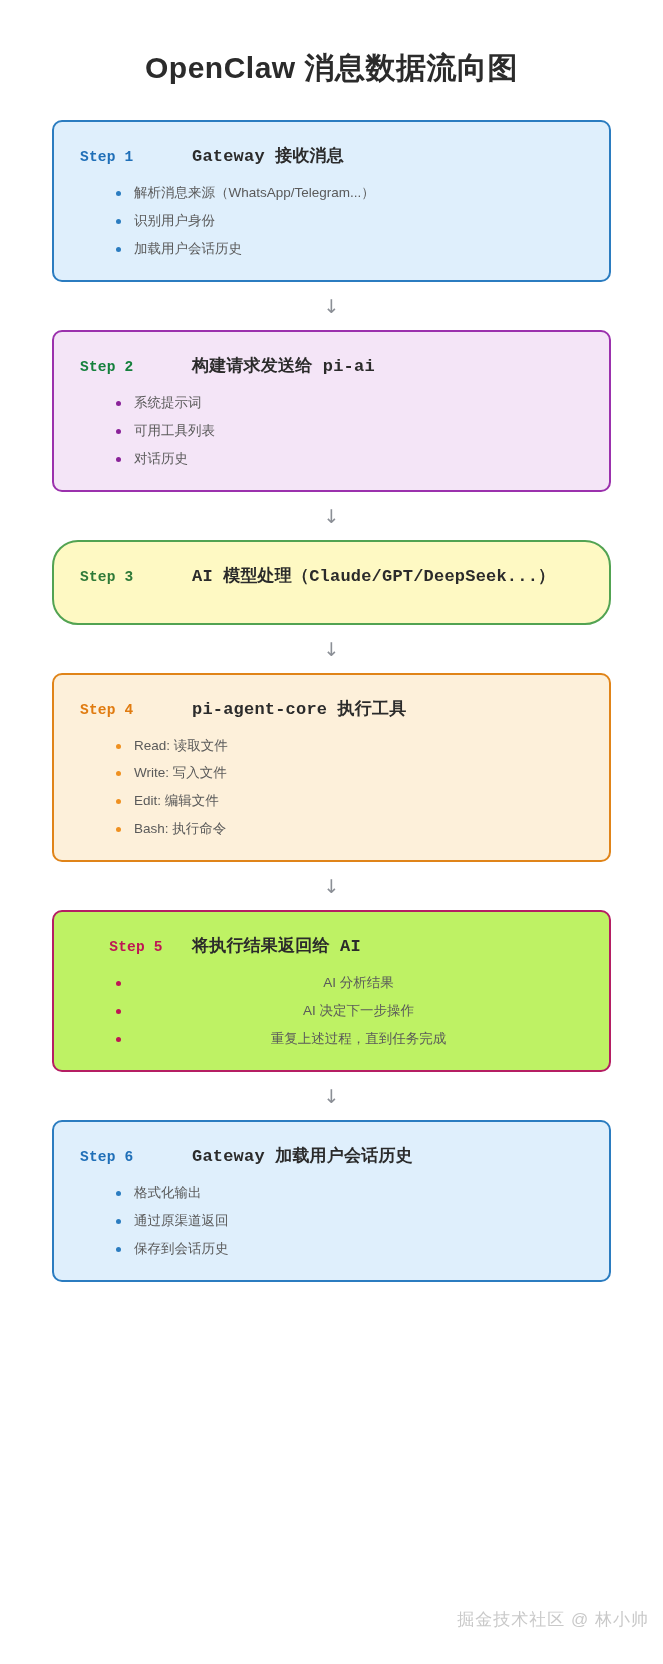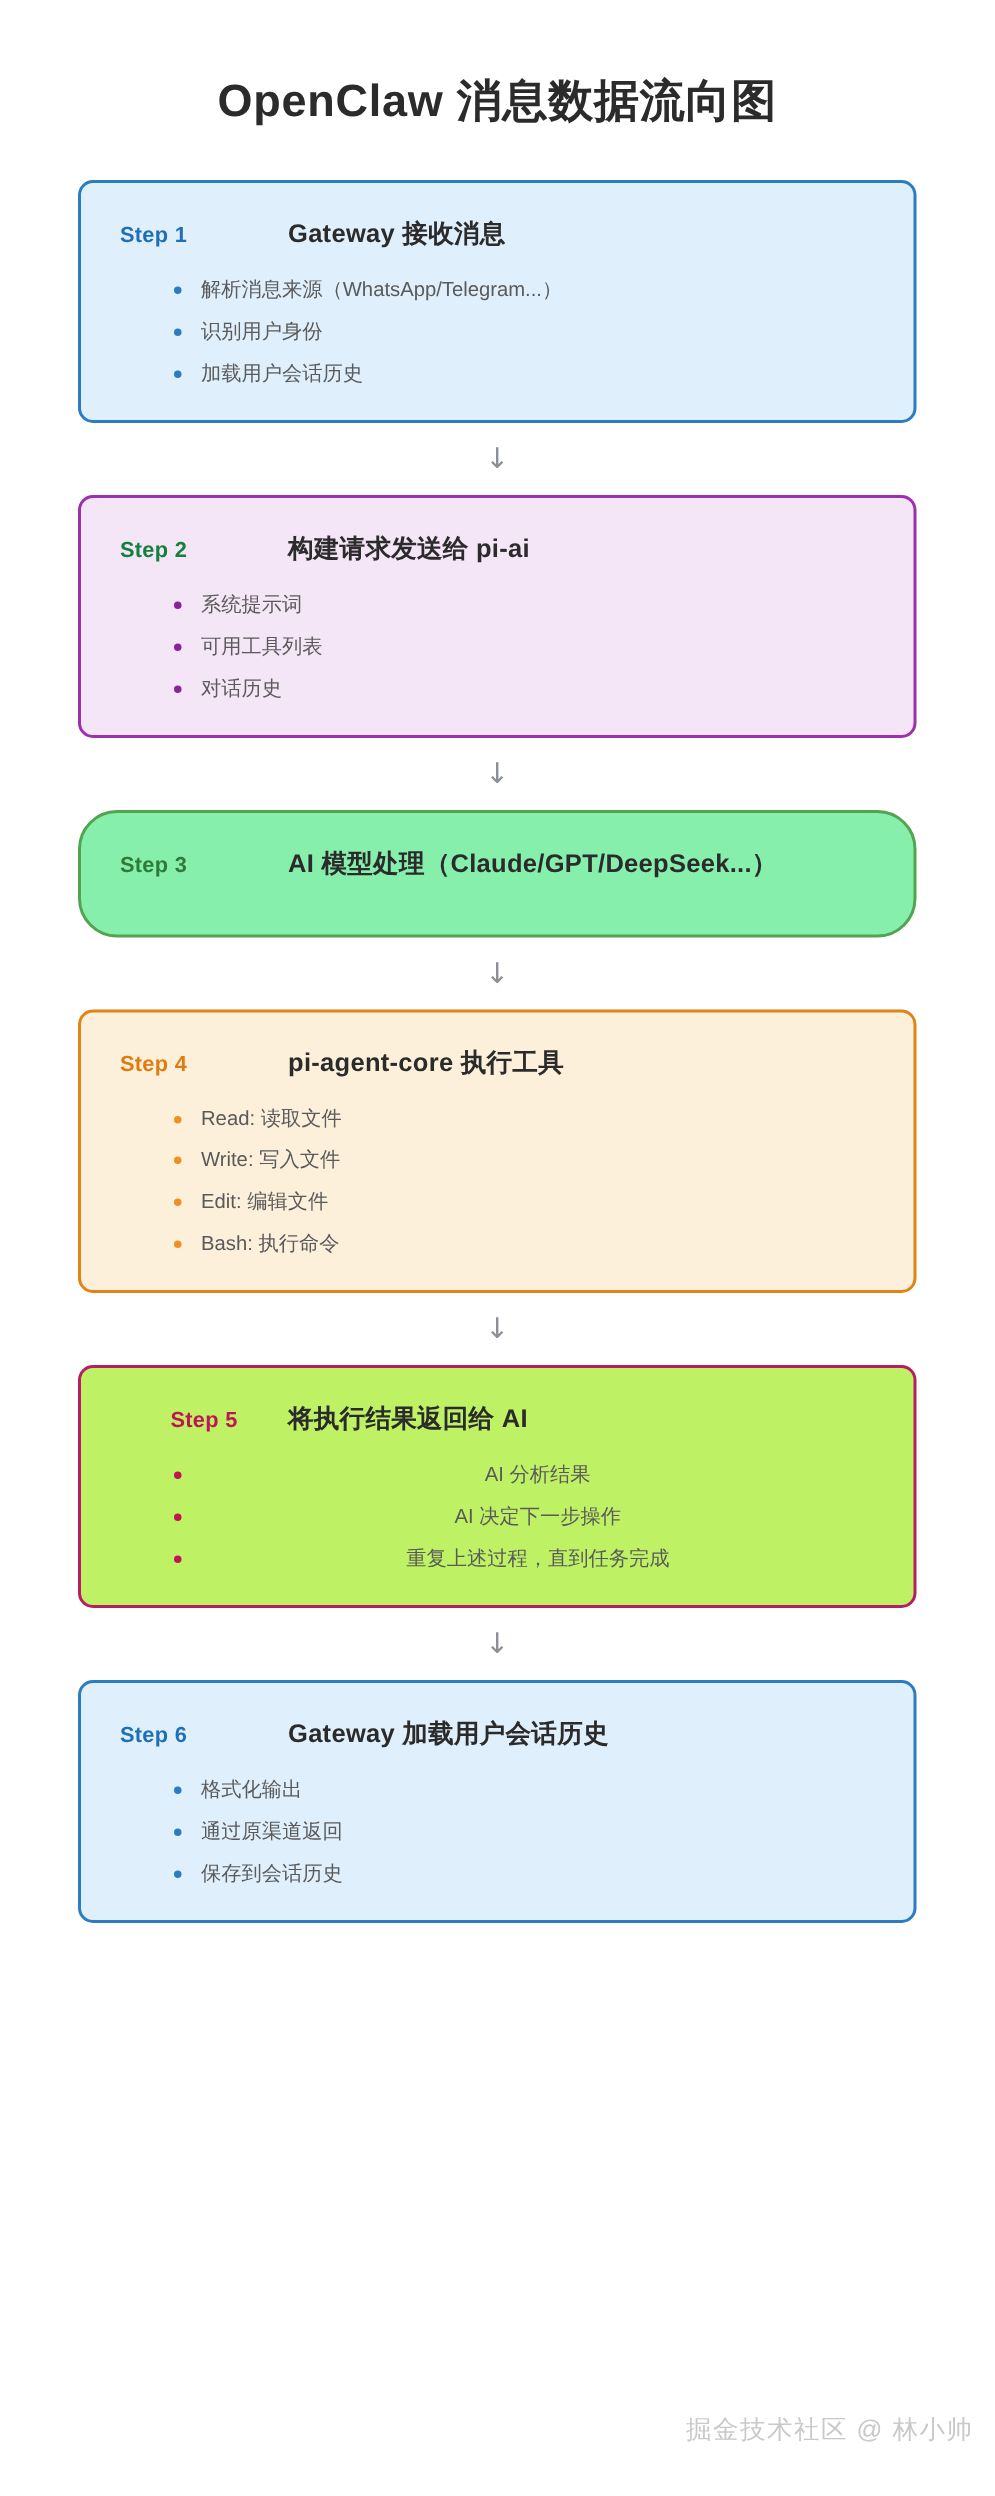--- a/index.html
+++ b/index.html
@@ -35,20 +35,21 @@
     border-radius: 10px;
     border: 2px solid;
     padding: 22px 26px 20px 26px;
     position: relative;
   }
 
   .step-head {
     display: flex;
     align-items: baseline;
     margin-bottom: 16px;
+    font-family: Liberation Mono, monospace;
   }
 
   .step-label {
     font-size: 14.5px;
     font-weight: bold;
     width: 112px;
     flex: 0 0 112px;
     letter-spacing: 0.2px;
   }
 
@@ -97,21 +98,21 @@
 
   
   .theme-blue   { background: #dfeffc; border-color: #2b7cc0; }
   .theme-blue   .step-label { color: #1f6fb8; }
   .theme-blue   .bullets li::before { color: #2b7cc0; }
 
   .theme-purple { background: #f4e5f7; border-color: #9b31ad; }
   .theme-purple .step-label { color: #15803d; }
   .theme-purple .bullets li::before { color: #8a2299; }
 
-  .theme-green  { background: #86efac; border-color: #52a352; border-radius: 26px; }
+  .theme-green  { background: #fef9c3; border-color: #52a352; border-radius: 26px; }
   .theme-green  .step-label { color: #2f7a38; }
   .theme-green  .bullets li::before { color: #3f9146; }
 
   .theme-orange { background: #fdf0da; border-color: #e08419; }
   .theme-orange .step-label { color: #e07b10; }
   .theme-orange .bullets li::before { color: #ef9020; }
 
   .theme-pink   { background: #bef264; border-color: #b51e63; text-align: center; }
   .theme-pink   .step-label { color: #bf1554; }
   .theme-pink   .bullets li::before { color: #bf1554; }

